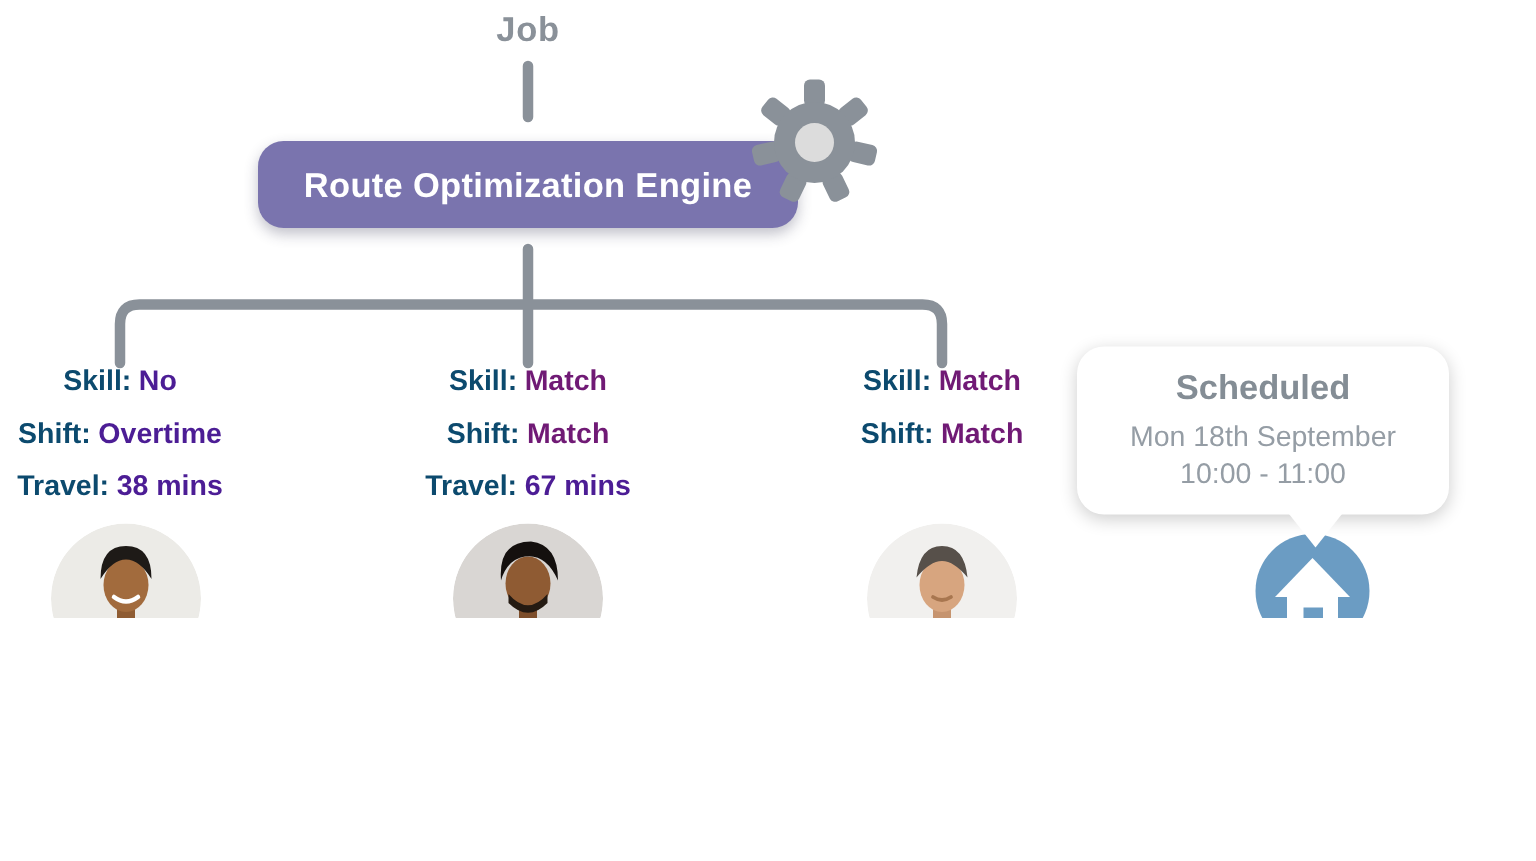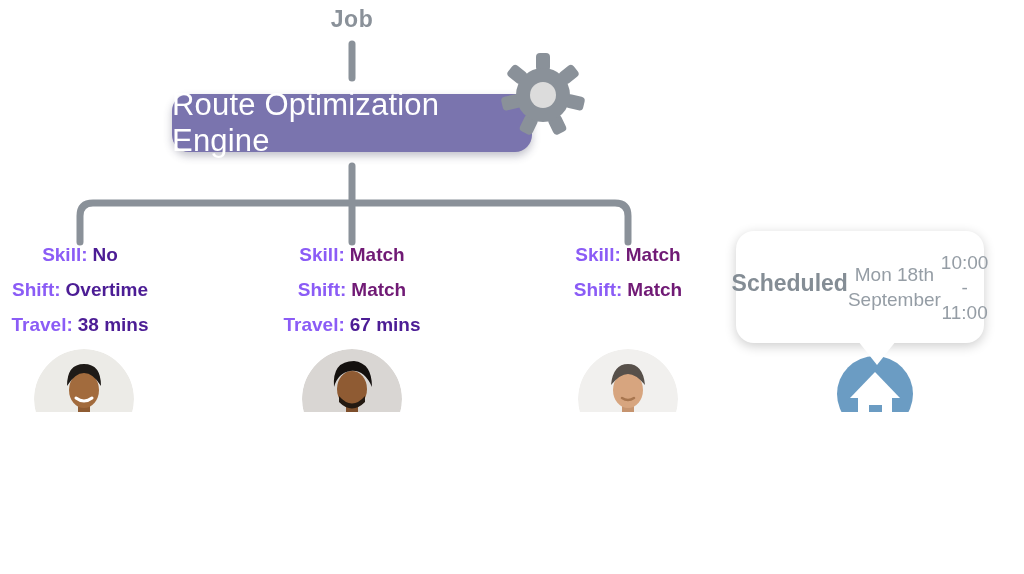--- a/index.html
+++ b/index.html
@@ -14,46 +14,46 @@
   .job-label{
     left:272px;top:6px;width:160px;text-align:center;
     font-size:23px;font-weight:bold;color:#8A9199;letter-spacing:.5px;
   }
   .engine-box{
     left:172px;top:94px;width:360px;height:58px;background:#7A74AE;
     border-radius:17px;display:flex;align-items:center;justify-content:center;
     box-shadow:0 4px 9px rgba(50,50,80,.30);
   }
   .engine-box span{
-    color:#ffffff;font-size:31px;font-weight:normal;letter-spacing:.2px;
+    color:#ffffff;font-size:23px;font-weight:bold;letter-spacing:.2px;
   }
   .gear{left:500px;top:52px;}
 
   
   .attr-block{width:220px;top:241px;}
   .attr-row{height:35px;text-align:center;font-size:19px;font-weight:bold;line-height:28px;white-space:nowrap;}
-  .lbl{color:#8b5cf6;}
+  .lbl{color:#0c4a6e;}
   .val{margin-left:5px;}
   .val.fail{color:#4c1d95;}
   .val.pass{color:#701a75;}
   .col0 .attr-block{left:-30px;}
   .col1 .attr-block{left:242px;}
   .col2 .attr-block{left:518px;}
 
   .avatar{width:100px;height:100px;top:349px;border-radius:50%;}
   .avatar svg{width:100px;height:100px;}
 
   
   .result{top:494px;}
 
   
   .bubble{
-    left:736px;top:231px;width:248px;height:112px;background:#ffffff;
+    left:718px;top:231px;width:248px;height:112px;background:#ffffff;
     border-radius:18px;box-shadow:0 3px 12px rgba(0,0,0,.20);
-    display:flex;flex-direction:row;align-items:center;justify-content:center;
+    display:flex;flex-direction:column;align-items:center;justify-content:center;
     z-index:5;
   }
   .bubble-title{font-size:23px;font-weight:bold;color:#848D95;margin-bottom:7px;}
   .bubble-line{font-size:19px;color:#959DA5;line-height:25px;text-align:center;}
   .bubble-tail{
     left:858px;top:341px;width:0;height:0;z-index:6;
     border-left:19px solid transparent;border-right:19px solid transparent;
     border-top:24px solid #ffffff;
   }
   .pin{left:833px;top:354px;z-index:4;}

